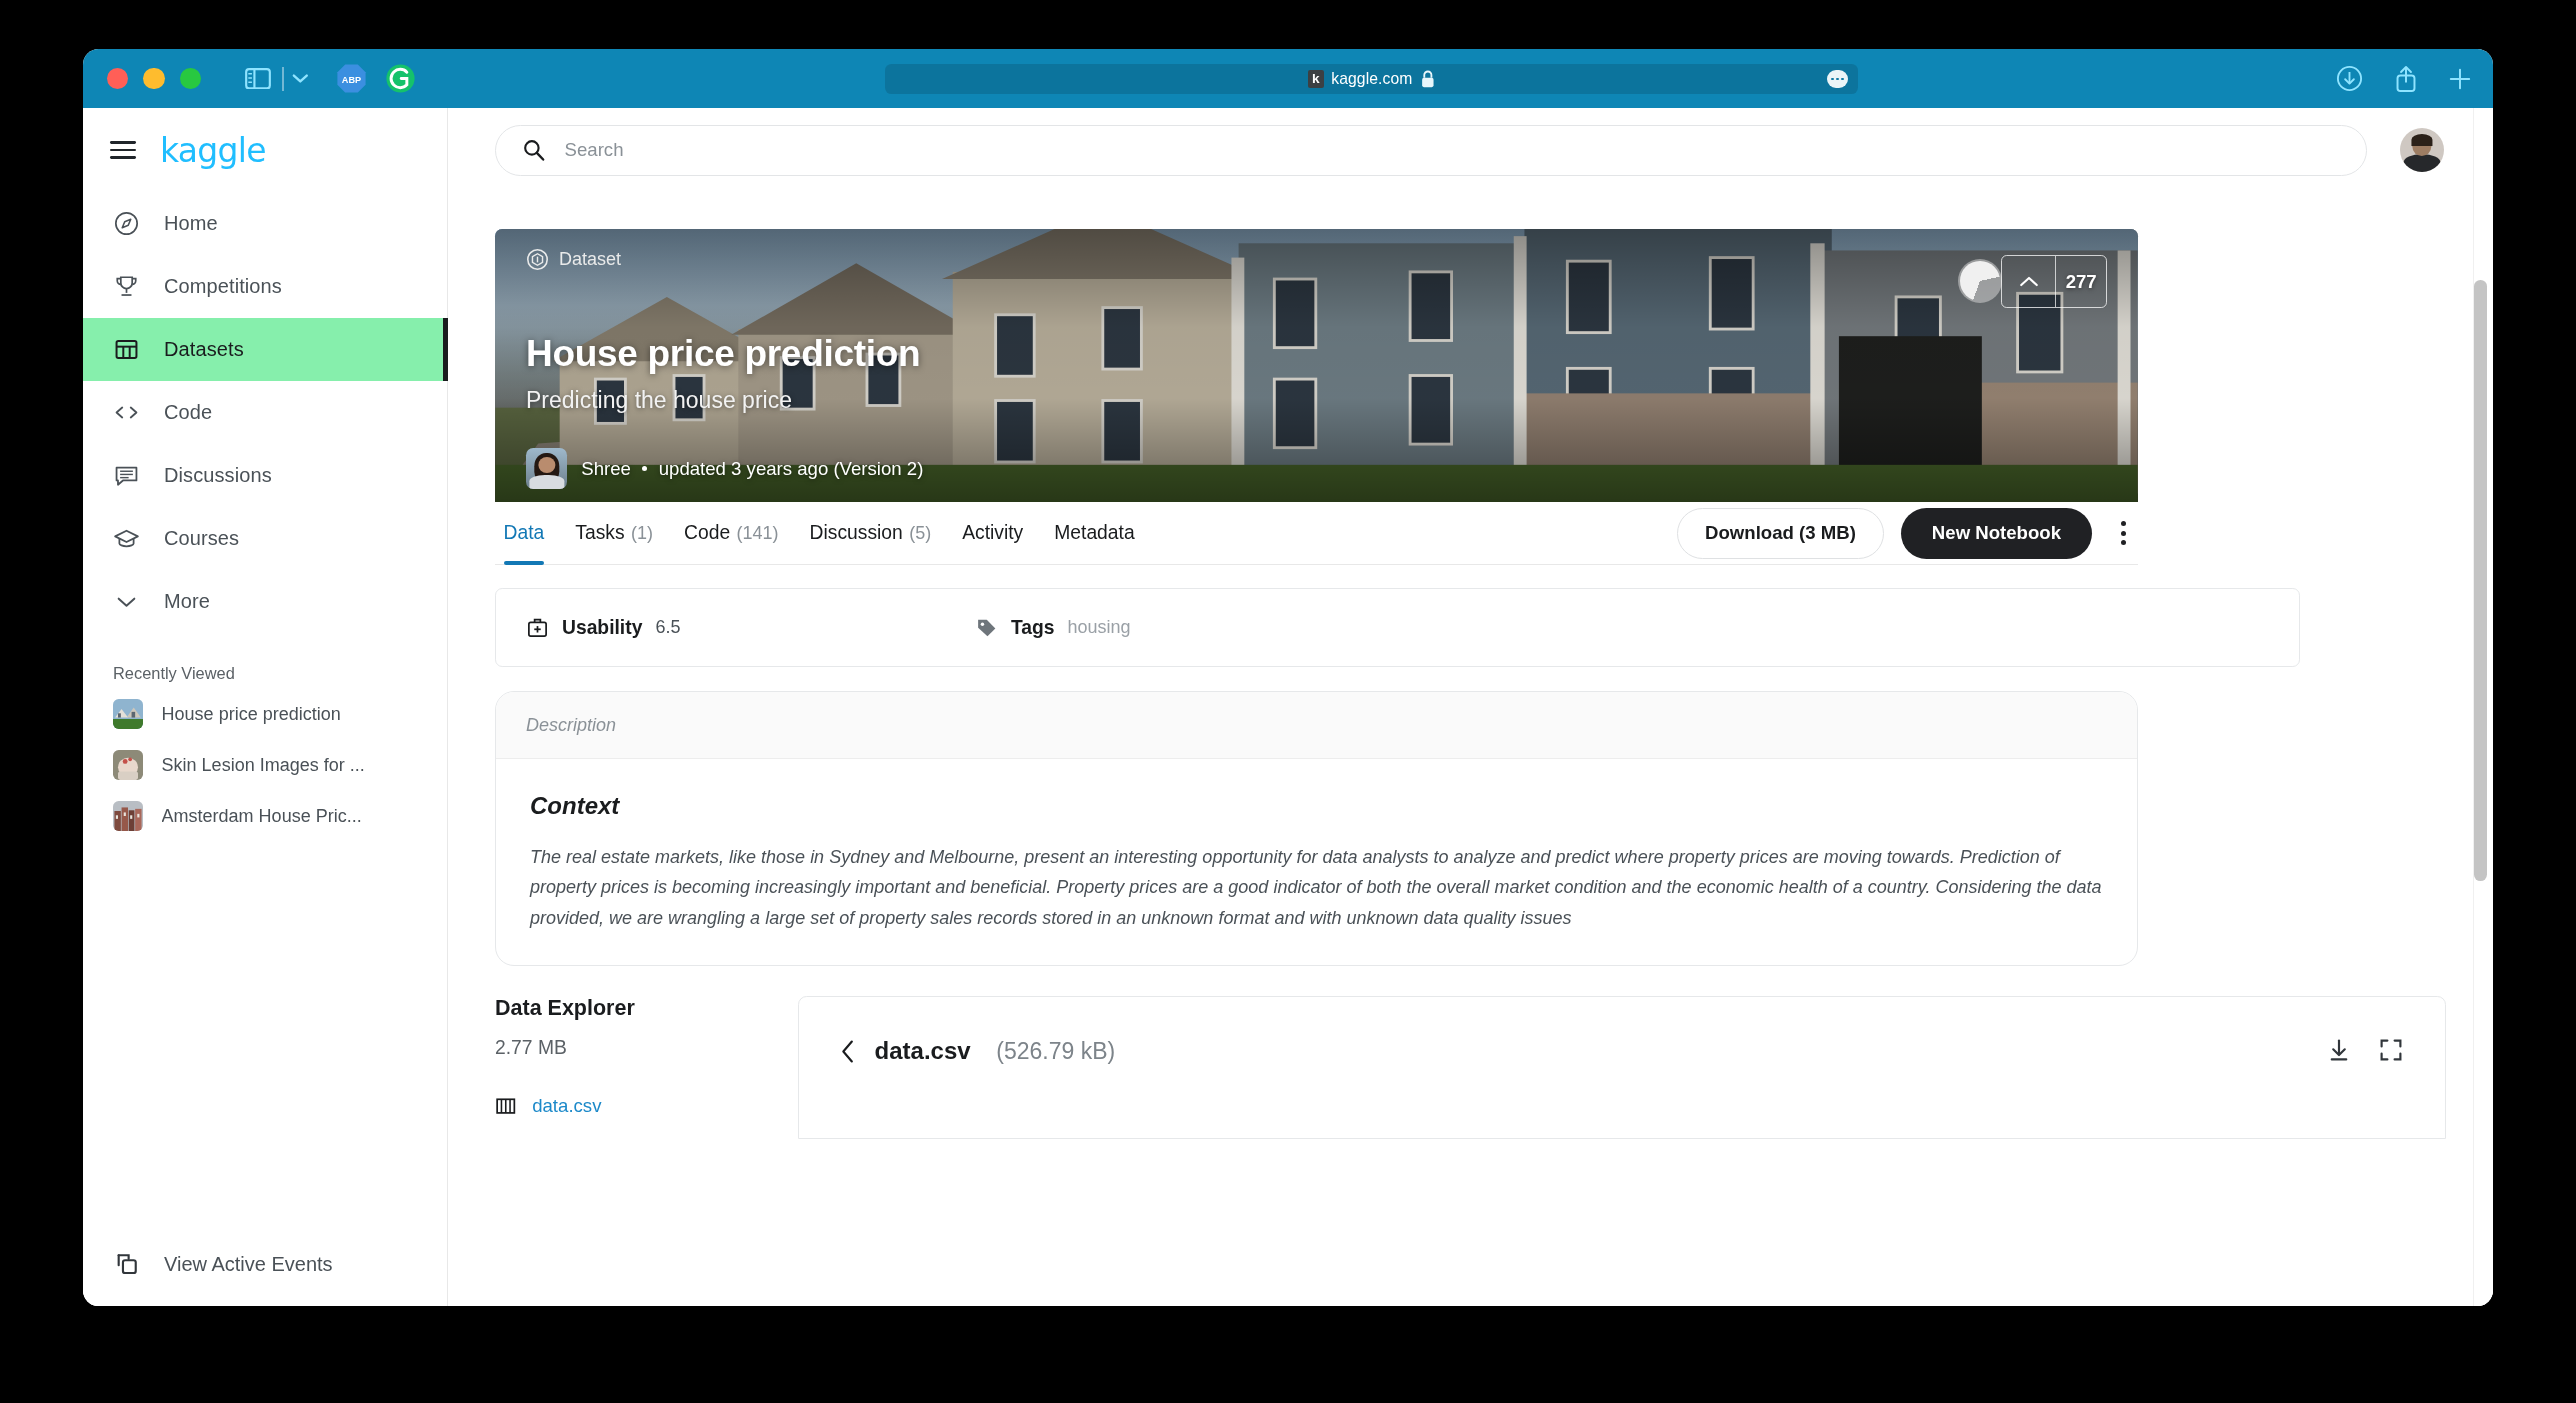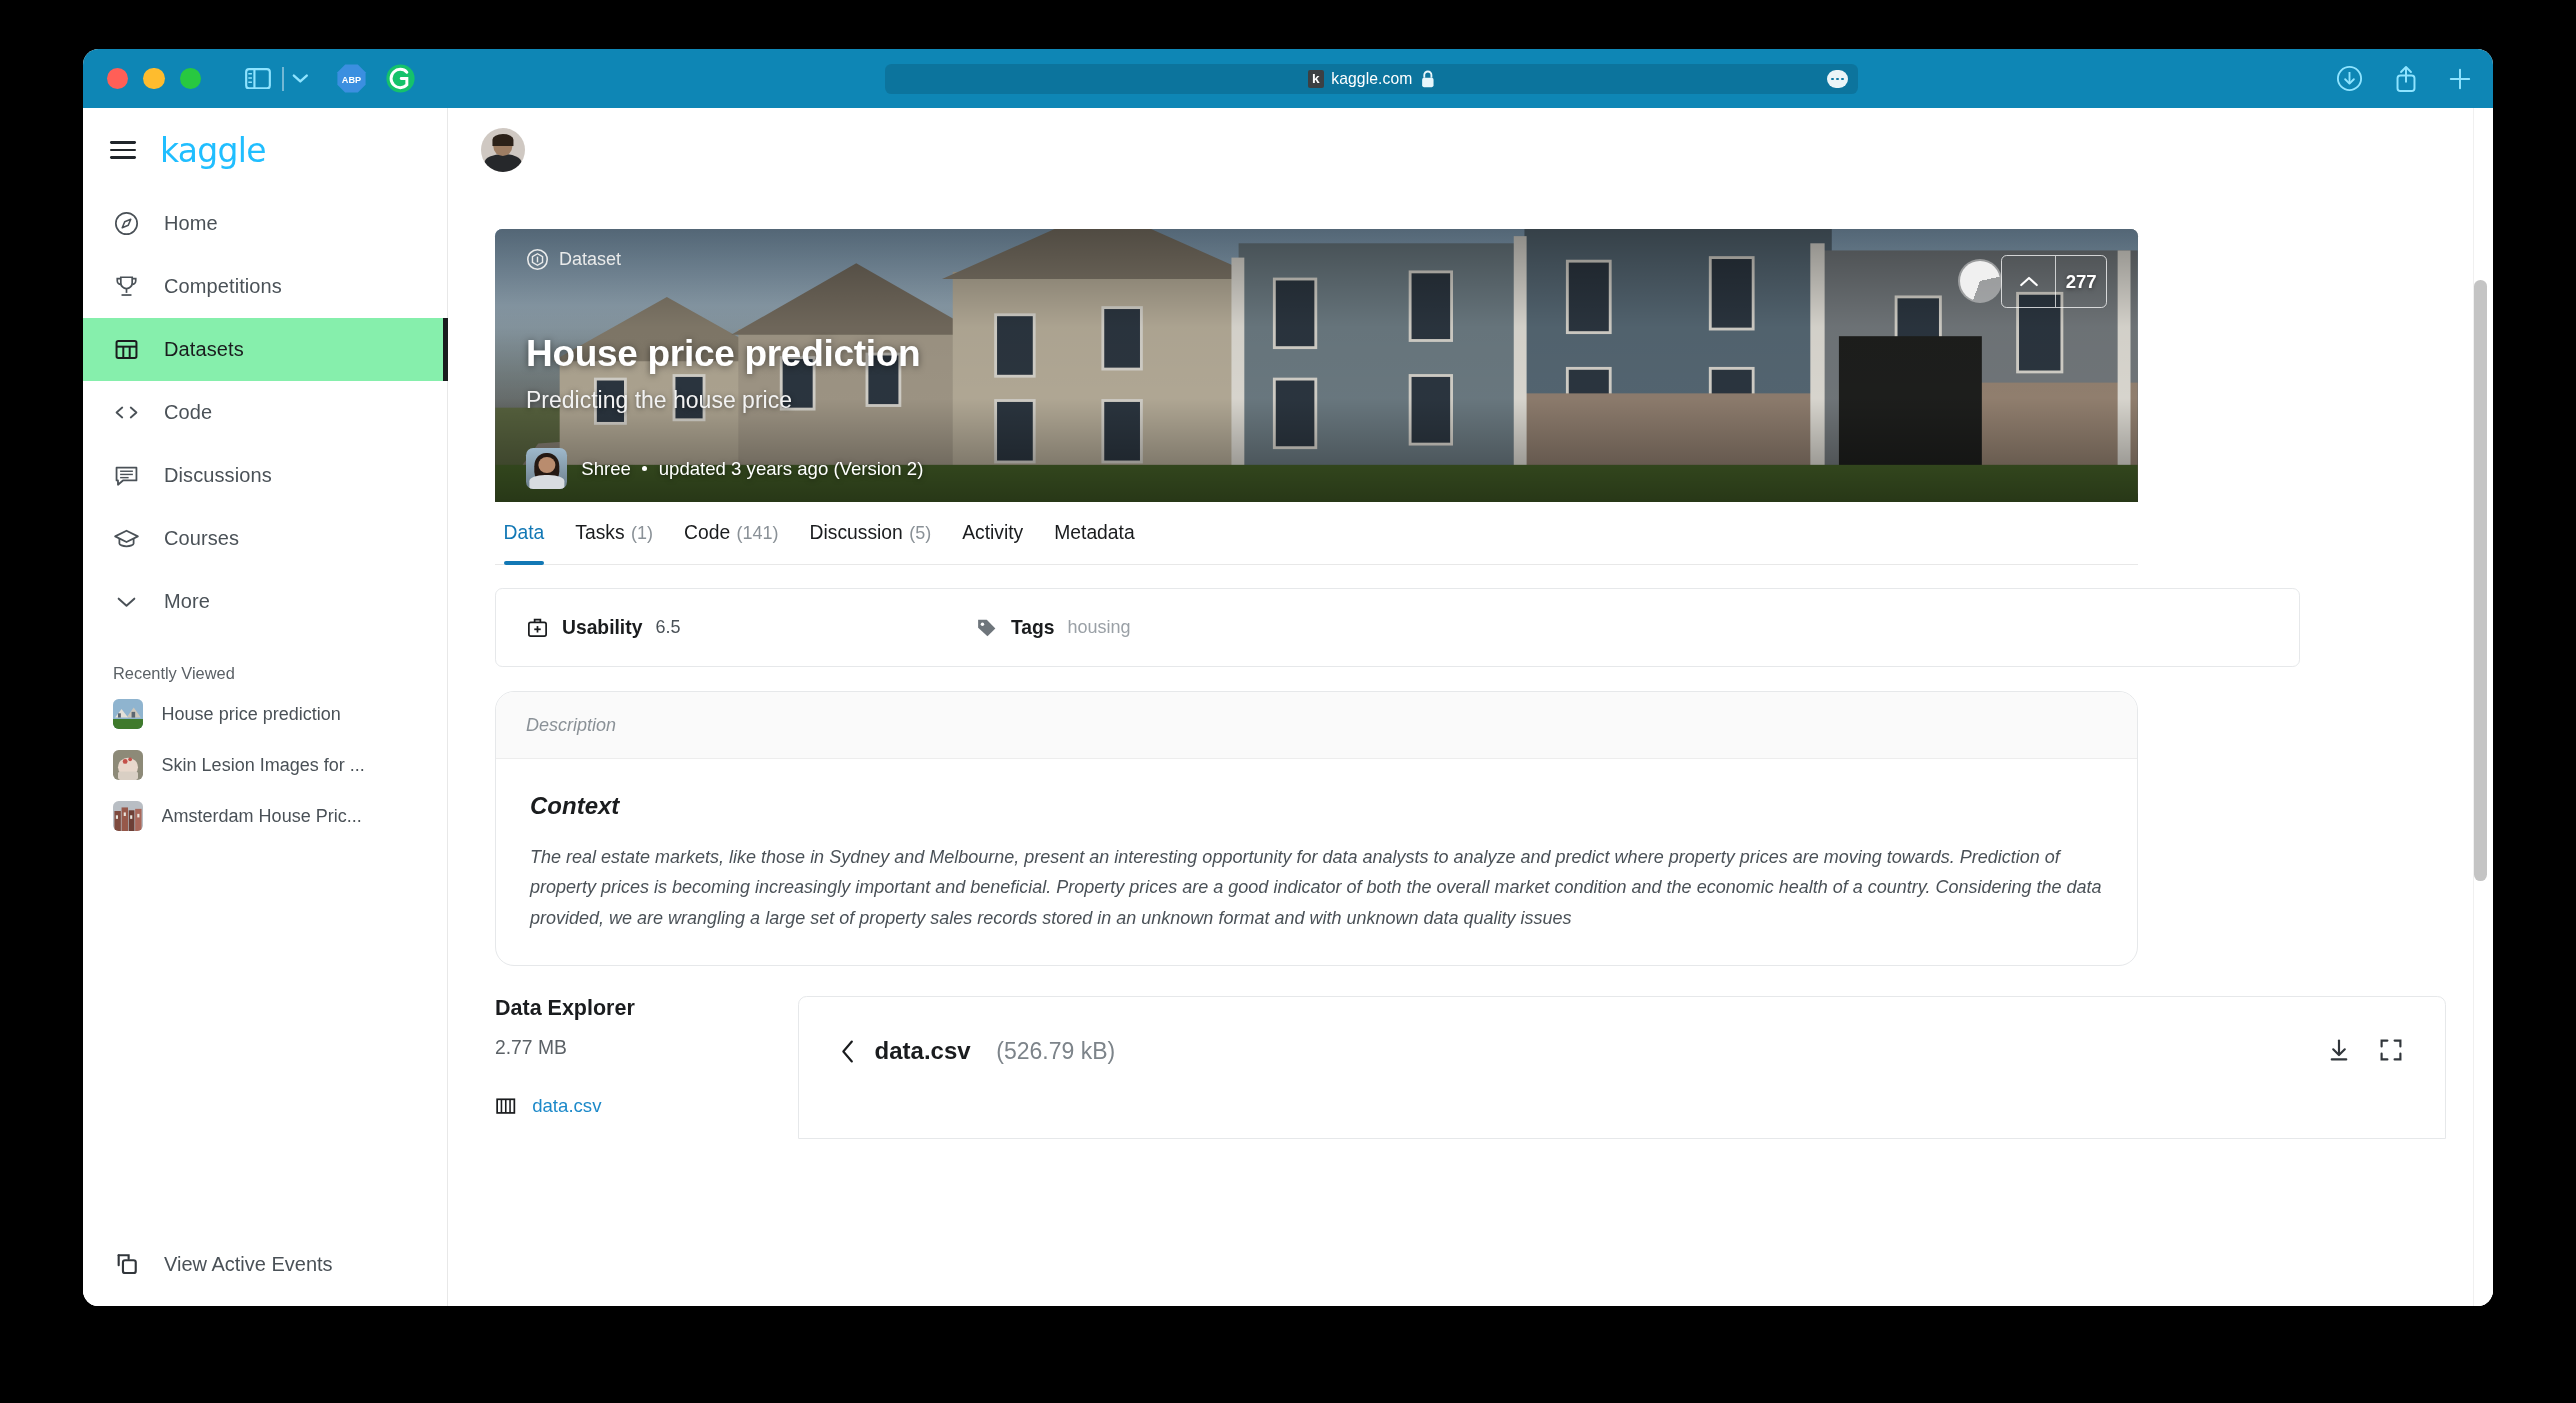--- a/index.html
+++ b/index.html
@@ -577,20 +577,29 @@
               <rect x="14" y="13" width="18" height="18" rx="3" fill="none" stroke="#31363b" stroke-width="3"></rect>
             </svg>
         </span>
         <span class="nav-label">View Active Events</span>
       </div>
     </div>
 
     <div id="main">
 
       <div id="topbar">
+        <div id="searchbox">
+          <span>
+            <svg width="24" height="24" viewBox="0 0 34 34">
+                <circle cx="14" cy="14" r="9.5" fill="none" stroke="#1a1c1e" stroke-width="3"></circle>
+                <line x1="21" y1="21" x2="30" y2="30.5" stroke="#1a1c1e" stroke-width="3.4" stroke-linecap="round"></line>
+              </svg>
+          </span>
+          <span id="search-text">Search</span>
+        </div>
         <div id="avatar-top">
           <span class="body"></span>
             <span class="head"></span>
             <span class="hair"></span>
         </div>
       </div>
 
       <div id="content-scroll">
 
         <div id="hero">
@@ -704,20 +713,29 @@
             <span>Discussion</span>
             <span class="cnt">(5)</span>
           </div>
           <div class="tab">
             <span>Activity</span>
           </div>
           <div class="tab">
             <span>Metadata</span>
           </div>
 
+          <div id="tab-actions">
+            <div id="download-btn">Download (3 MB)</div>
+            <div id="new-notebook-btn">New Notebook</div>
+            <div id="tab-more">
+                <i></i>
+                <i></i>
+                <i></i>
+              </div>
+          </div>
         </div>
 
         <div id="meta-card">
           <div class="block" id="usability-block">
             <span>
               <svg width="23" height="23" viewBox="0 0 32 32">
                   <rect x="4" y="9" width="24" height="19" rx="2.5" fill="none" stroke="#1a1c1e" stroke-width="2.4"></rect>
                   <path d="M12 9V5h8v4" fill="none" stroke="#1a1c1e" stroke-width="2.4"></path>
                   <line x1="16" y1="14" x2="16" y2="23" stroke="#1a1c1e" stroke-width="2.4"></line>
                   <line x1="11.5" y1="18.5" x2="20.5" y2="18.5" stroke="#1a1c1e" stroke-width="2.4"></line>

